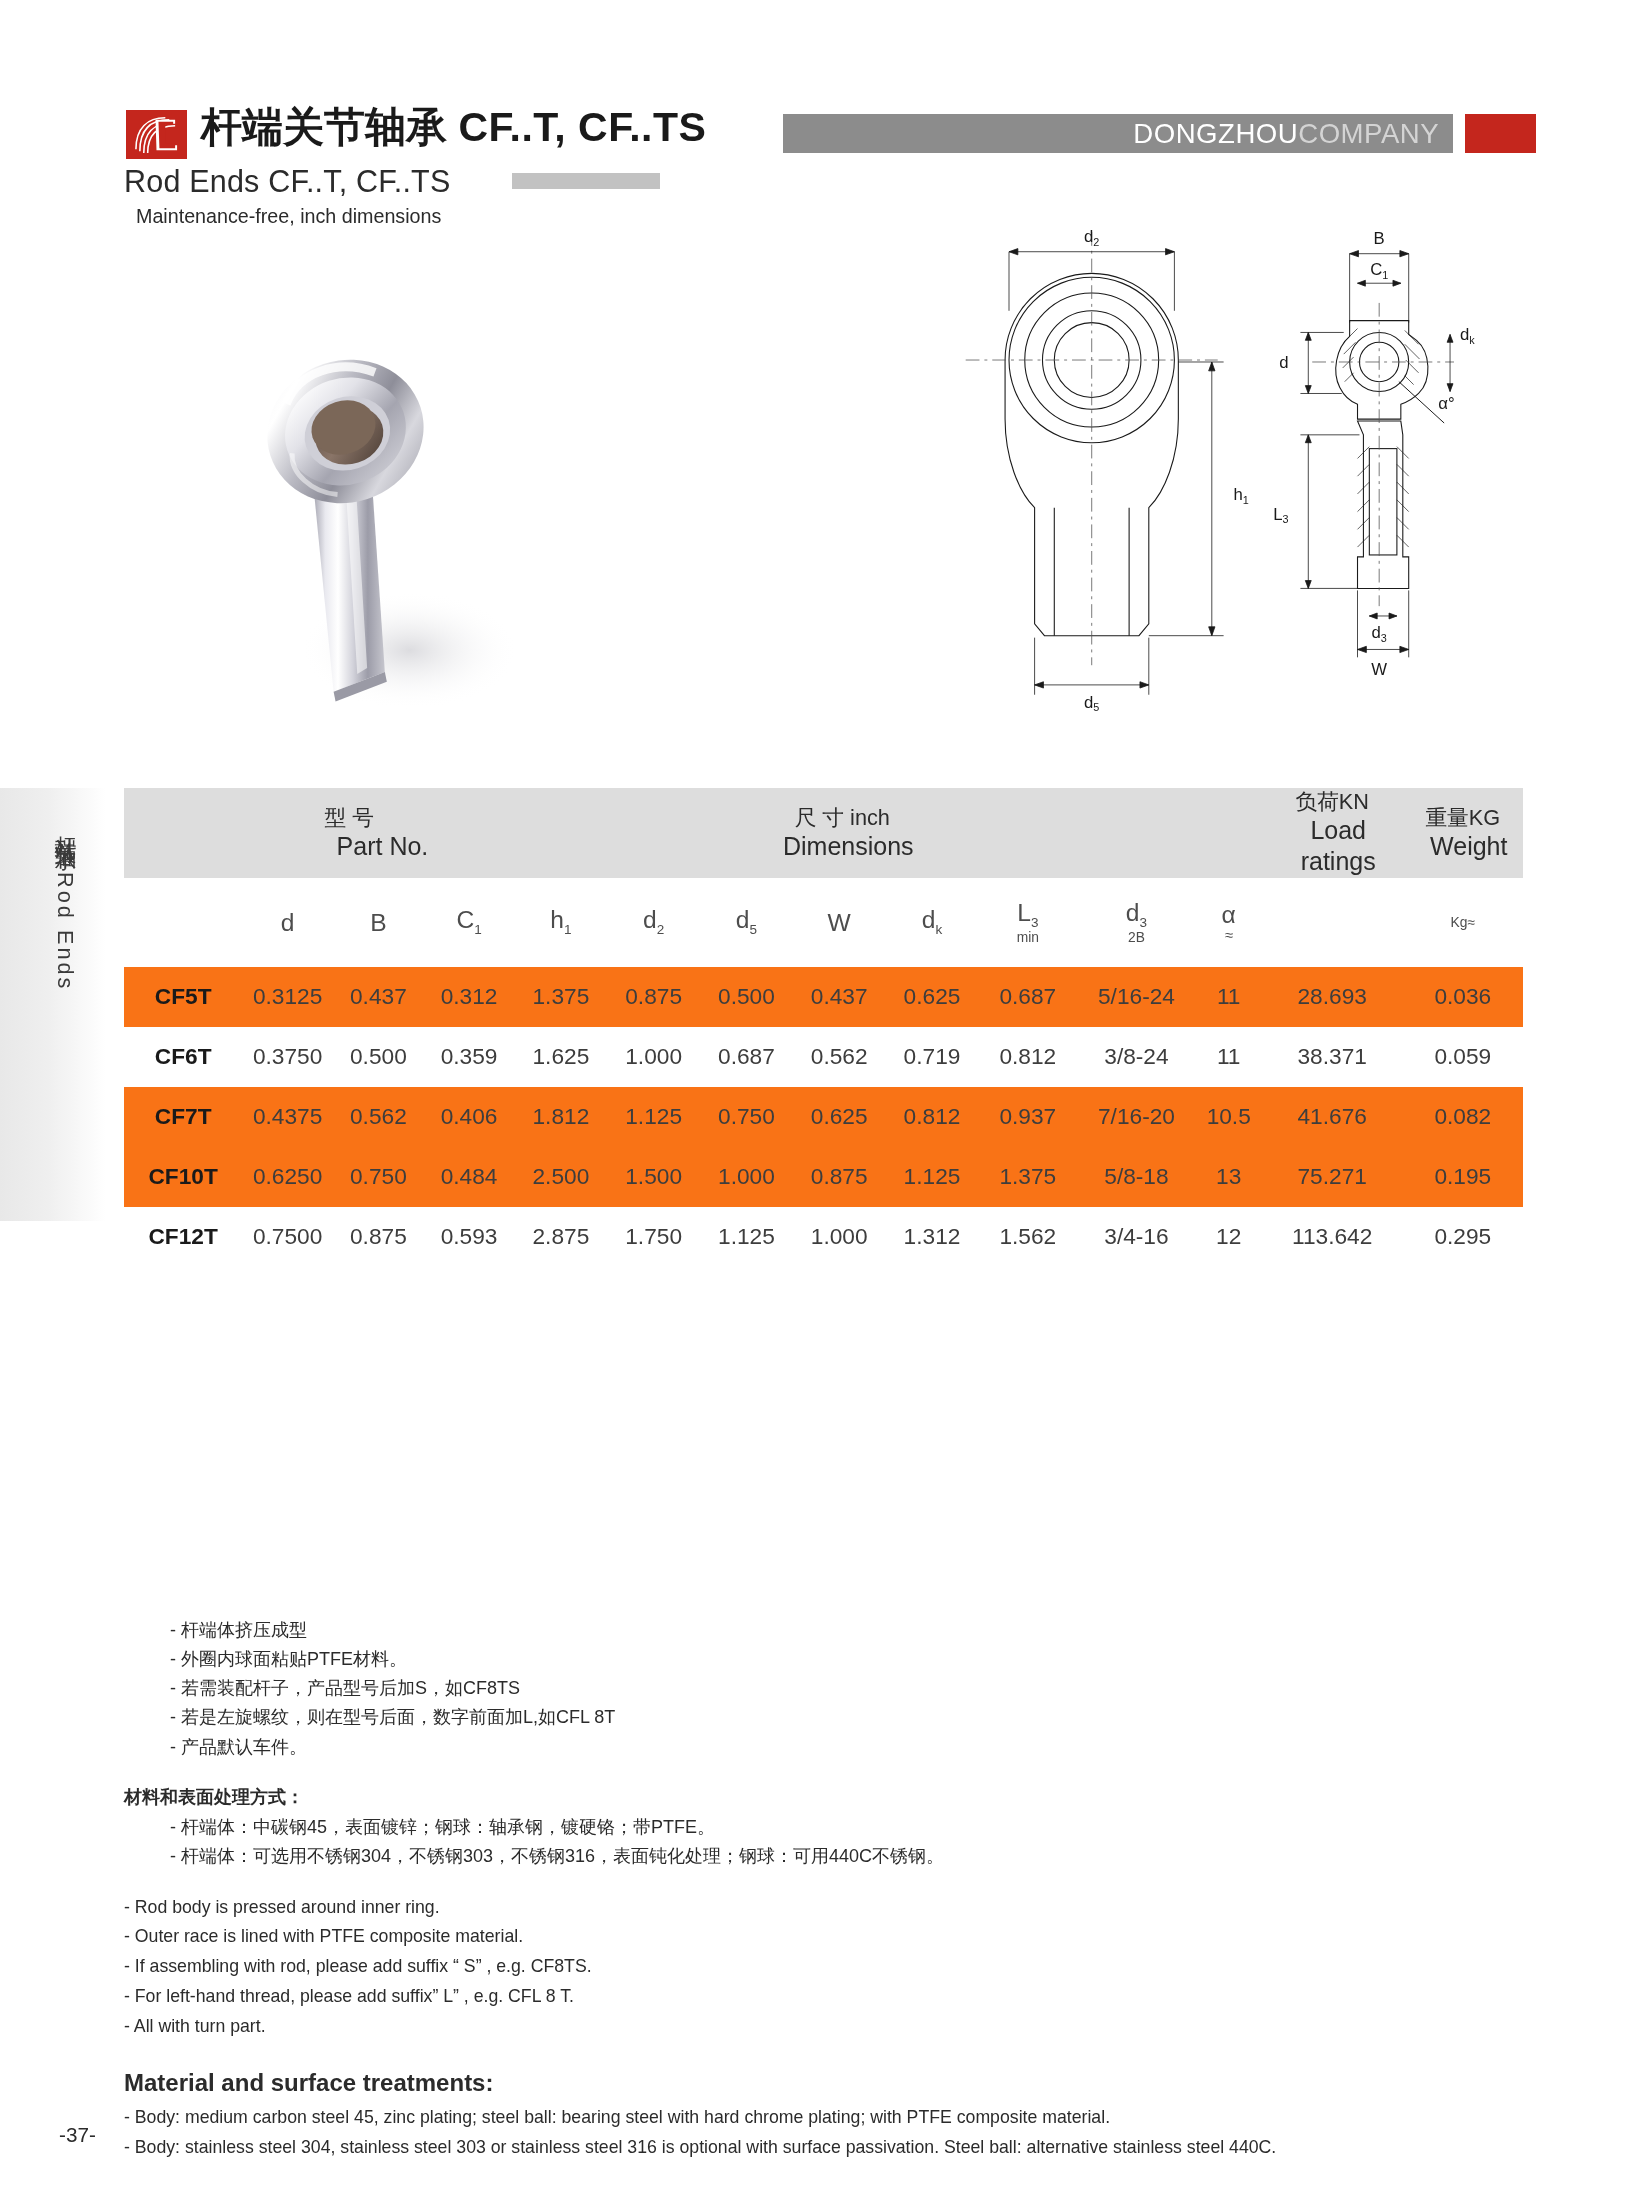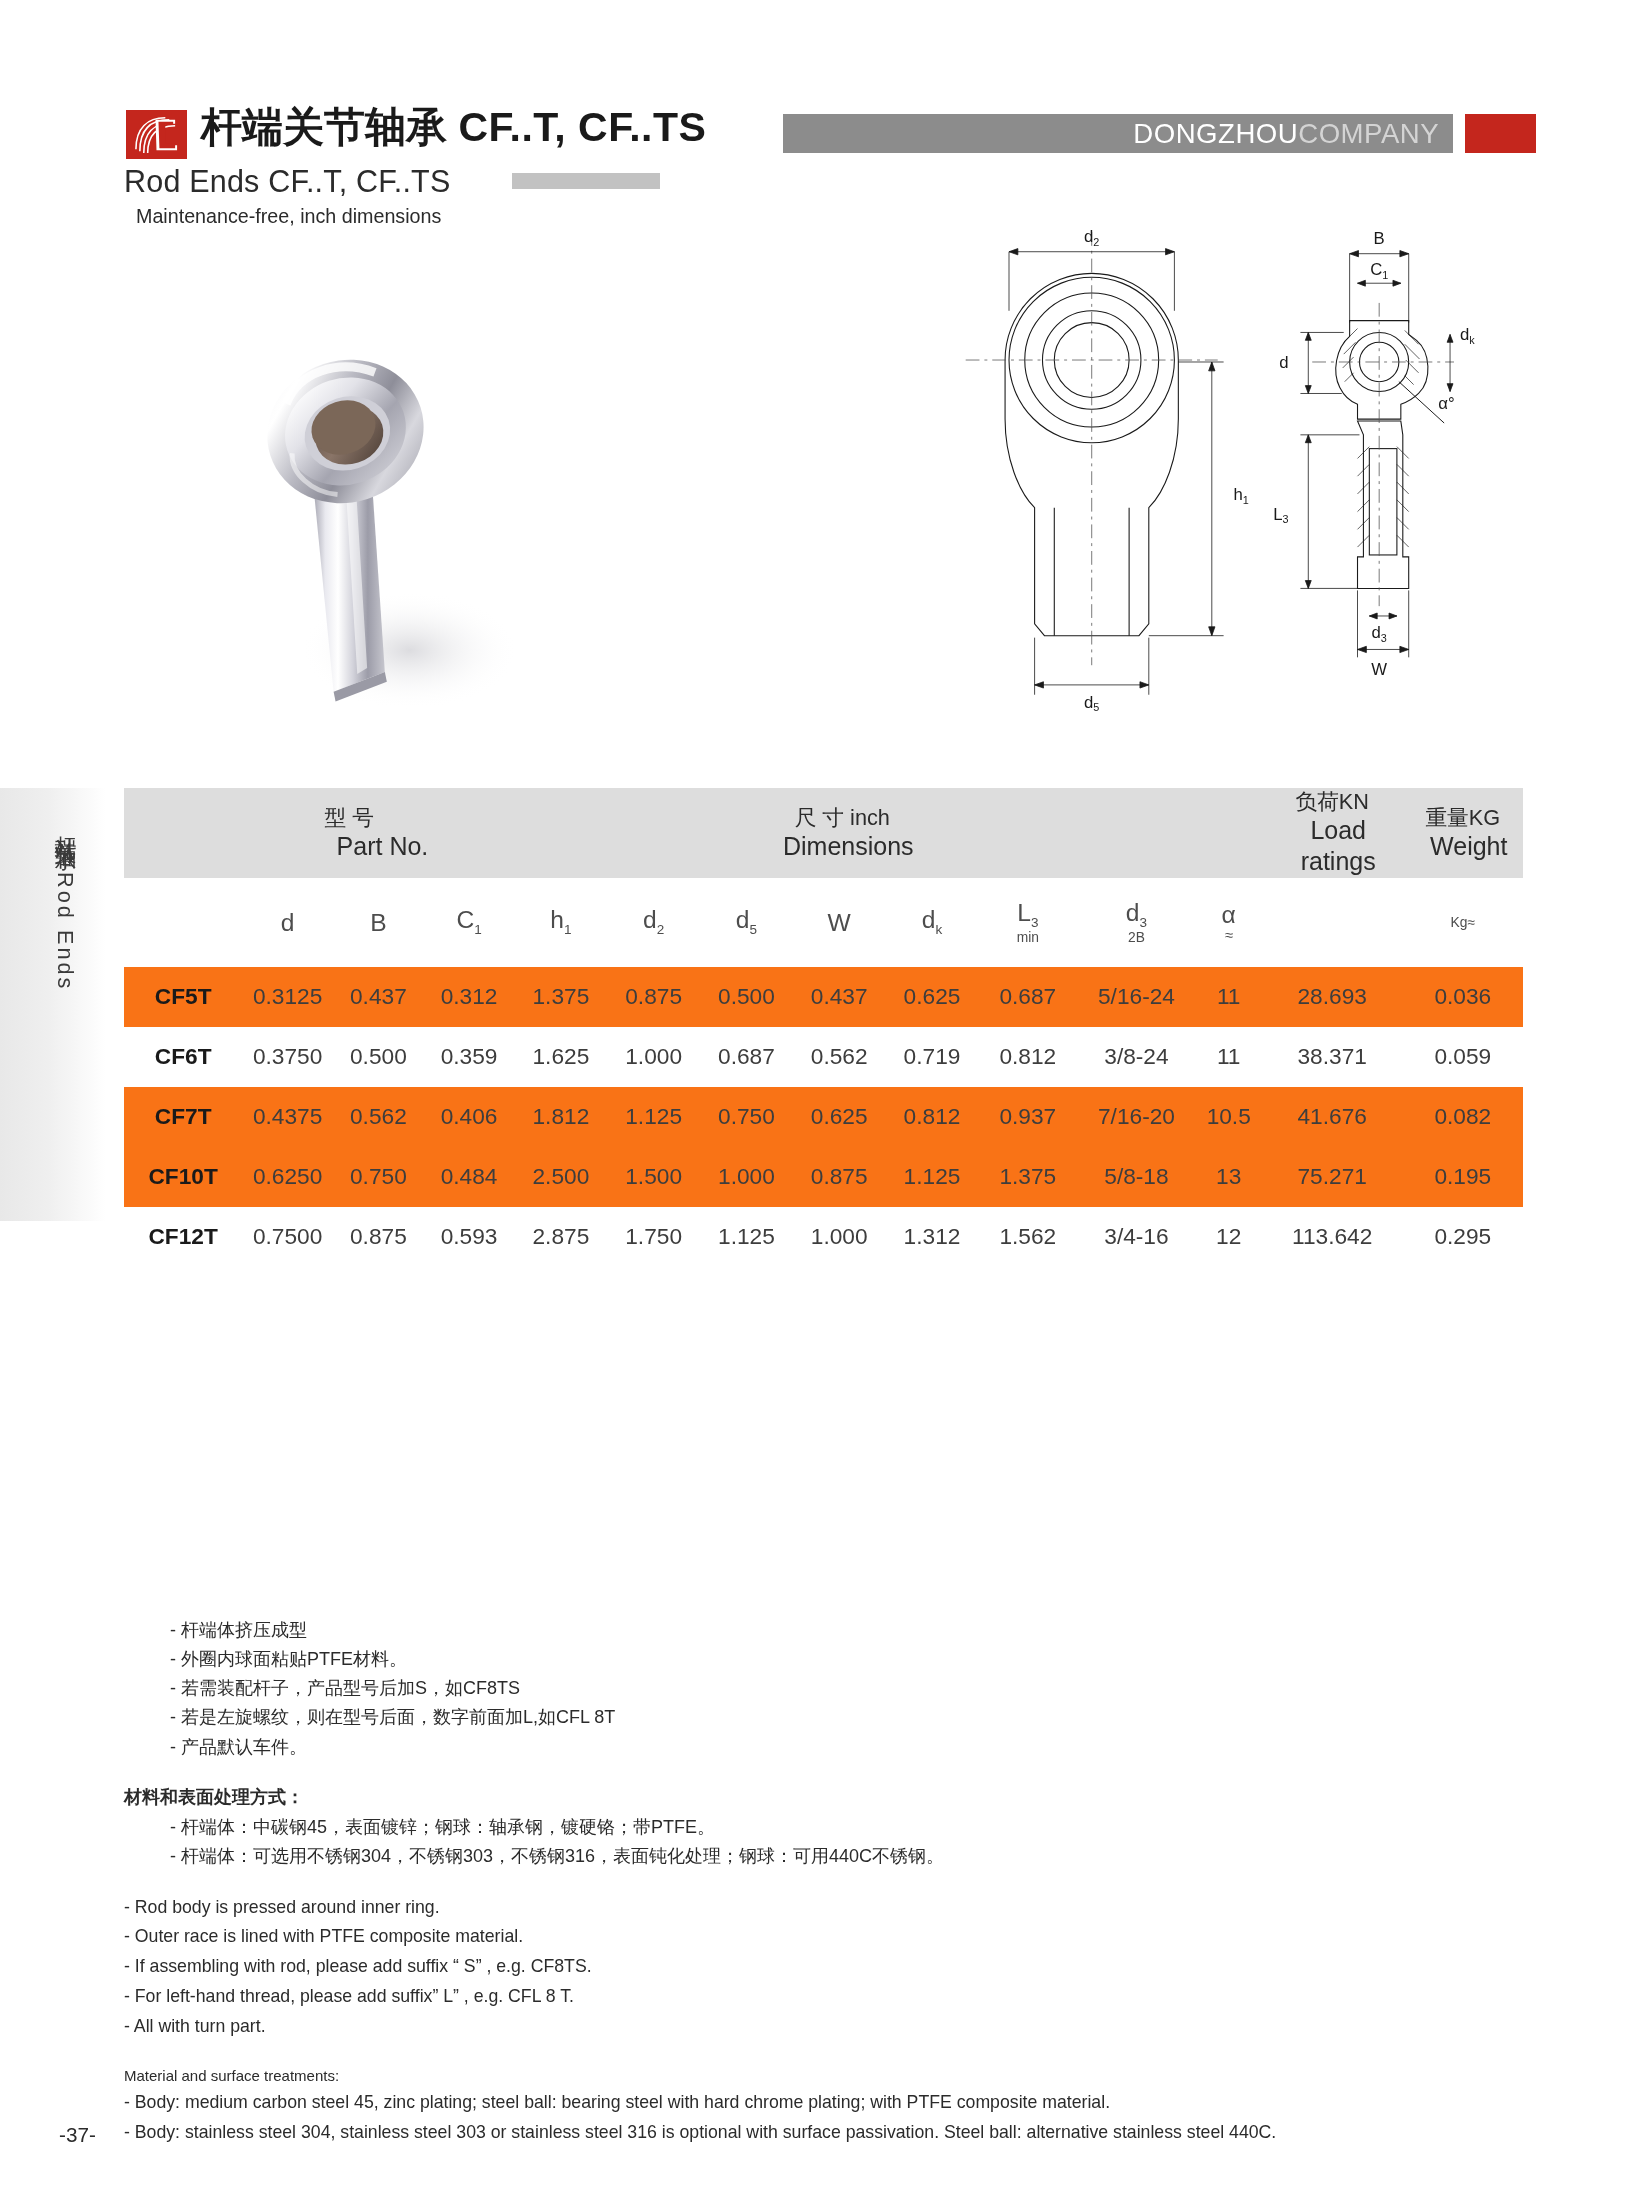--- a/index.html
+++ b/index.html
@@ -180,21 +180,21 @@
     position: absolute;
     left: 124px; top: 1616px;
     width: 1399px;
     color: #2b2b2b;
   }
   .note-line { font-size: 17.7px; line-height: 1.62; white-space: nowrap; }
   .note-line.cn { font-size: 18px; margin-left: 46px; }
   .note-head { font-size: 18px; font-weight: bold; line-height: 1.62; margin-top: 21.7px; white-space: nowrap; }
   .note-gap { height: 21.7px; }
   .note-en { font-size: 17.7px; line-height: 1.68; white-space: nowrap; }
-  .note-head-en { font-size: 15px; font-weight: normal; line-height: 1.68; white-space: nowrap; }
+  .note-head-en { font-size: 24px; font-weight: bold; line-height: 1.68; white-space: nowrap; }
 
   
   .page-num {
     position: absolute;
     left: 59px; top: 2123px;
     font-size: 20.7px;
     color: #2b2b2b;
   }
 
   .dim-label { font-size: 17px; fill: #1a1a1a; font-family: "Liberation Sans", sans-serif; }

